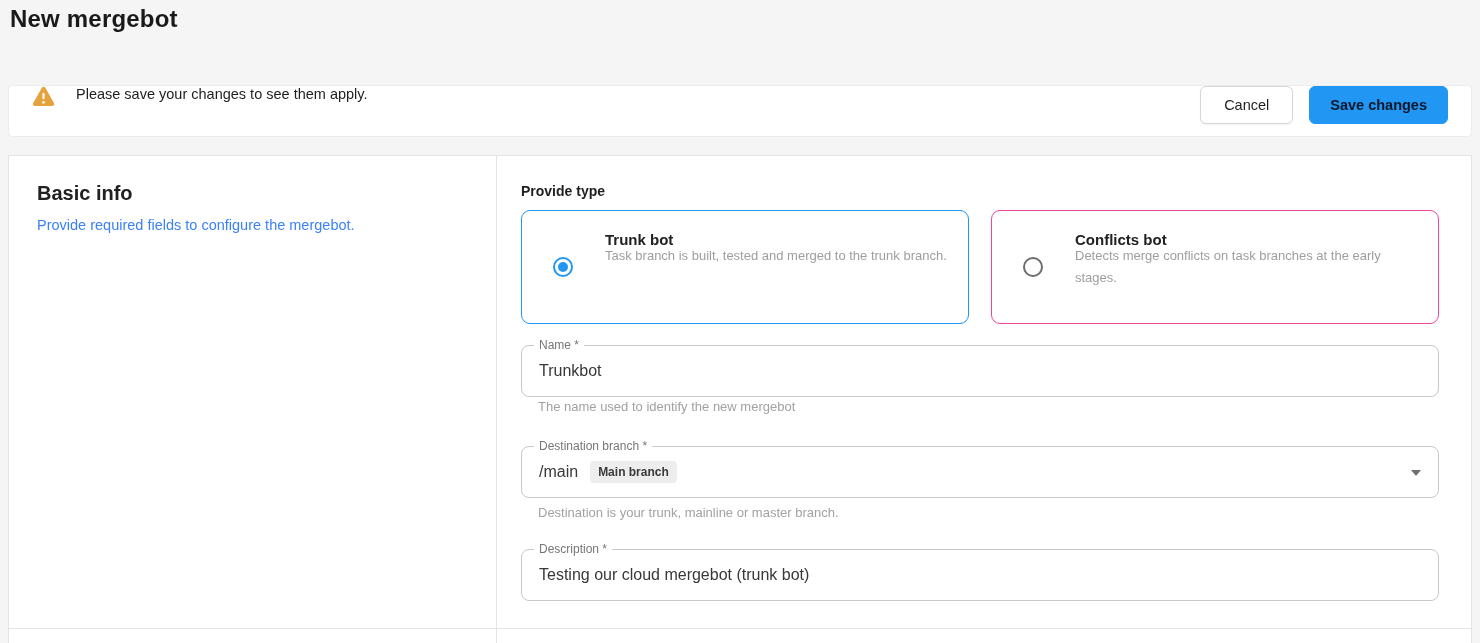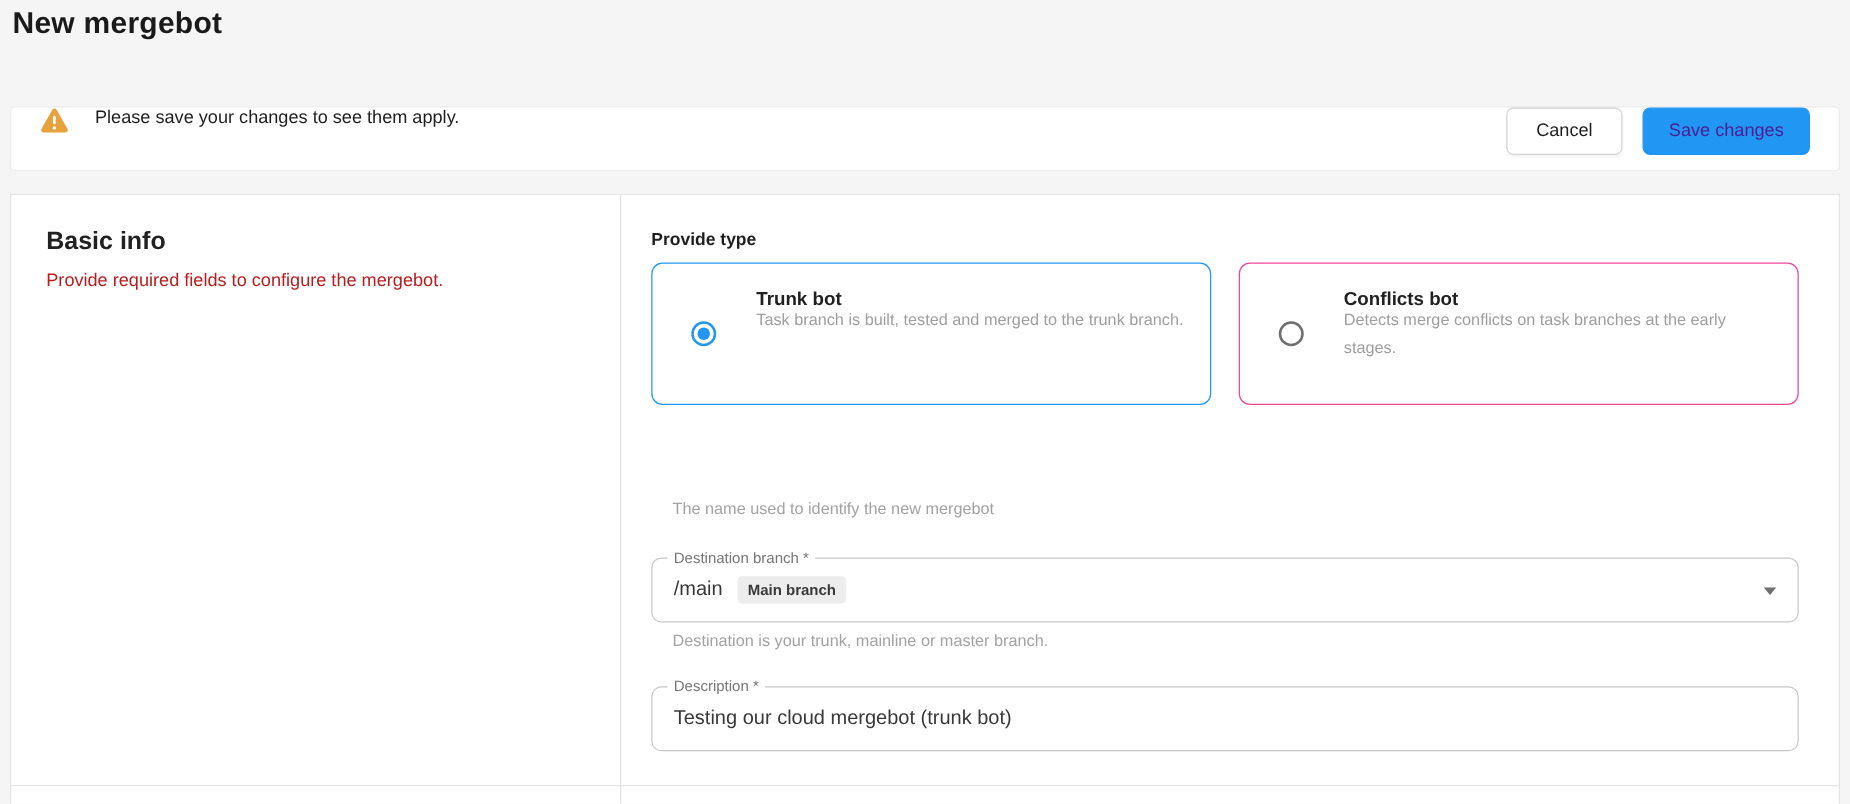--- a/index.html
+++ b/index.html
@@ -21,32 +21,32 @@
   .warn-icon { display:flex; align-items:center; margin-right:21px; }
   .banner-msg { font-size:14.5px; color:#1e1e1e; }
   .banner-actions { margin-left:auto; display:flex; gap:16px; align-items:center; }
   .btn { height:38px; border-radius:6px; font-family:"Liberation Sans",sans-serif;
          font-size:14.5px; cursor:pointer; box-sizing:border-box; }
   .btn-cancel {
     background:#fff; border:1px solid #d6d6d6; color:#1f1f1f; padding:0 23px;
     box-shadow:0 1px 2px rgba(0,0,0,.05);
   }
   .btn-save {
-    background:#2196f3; border:1px solid #2196f3; color:#4c1d95; font-weight:400;
+    background:#2196f3; border:1px solid #2196f3; color:#0f172a; font-weight:700;
     padding:2px 20px;
   }
   
   .panel {
     position:absolute; left:8px; right:8px; top:155px; height:520px;
     background:#fff; border:1px solid #e4e4e4; box-sizing:border-box;
   }
   .panel-vdivider { position:absolute; left:487px; top:0; bottom:0; width:1px; background:#e4e4e4; }
   .panel-hdivider { position:absolute; left:0; right:0; top:472px; height:1px; background:#e4e4e4; }
   .basic-title { position:absolute; left:28px; top:26px; margin:0; font-size:20px; font-weight:700; color:#212121; }
-  .basic-sub   { position:absolute; left:28px; top:61px; margin:0; font-size:14.5px; color:#b91c1c; }
+  .basic-sub   { position:absolute; left:28px; top:61px; margin:0; font-size:14.5px; color:#3b82f6; }
   .type-label  { position:absolute; left:512px; top:27px; font-size:14px; font-weight:600; color:#1f1f1f; }
   
   .cards { position:absolute; left:512px; right:32px; top:54px; height:114px; display:flex; gap:22px; }
   .card {
     flex:1; position:relative; background:#fff; border:1px solid #ec4899;
     border-radius:9px; box-sizing:border-box; cursor:pointer;
   }
   .card.selected { border:1.5px solid #2196f3; }
   .radio {
     position:absolute; left:31px; top:46px; width:20px; height:20px;
@@ -126,20 +126,24 @@
       <span class="card-title">Trunk bot</span>
       <span class="card-desc">Task branch is built, tested and merged to the trunk branch.</span>
     </div>
     <div class="card">
       <span class="radio off"></span>
       <span class="card-title">Conflicts bot</span>
       <span class="card-desc">Detects merge conflicts on task branches at the early stages.</span>
     </div>
   </div>
 
+  <div class="field field-name">
+    <span class="field-label">Name *</span>
+    <input type="text" value="Trunkbot" style="">
+  </div>
   <div class="helper helper-name">The name used to identify the new mergebot</div>
 
   <div class="field field-dest" role="combobox">
     <span class="field-label">Destination branch *</span>
     <span class="dest-value">/main</span>
     <span class="chip">Main branch</span>
     <span class="caret"></span>
   </div>
   <div class="helper helper-dest">Destination is your trunk, mainline or master branch.</div>
 

